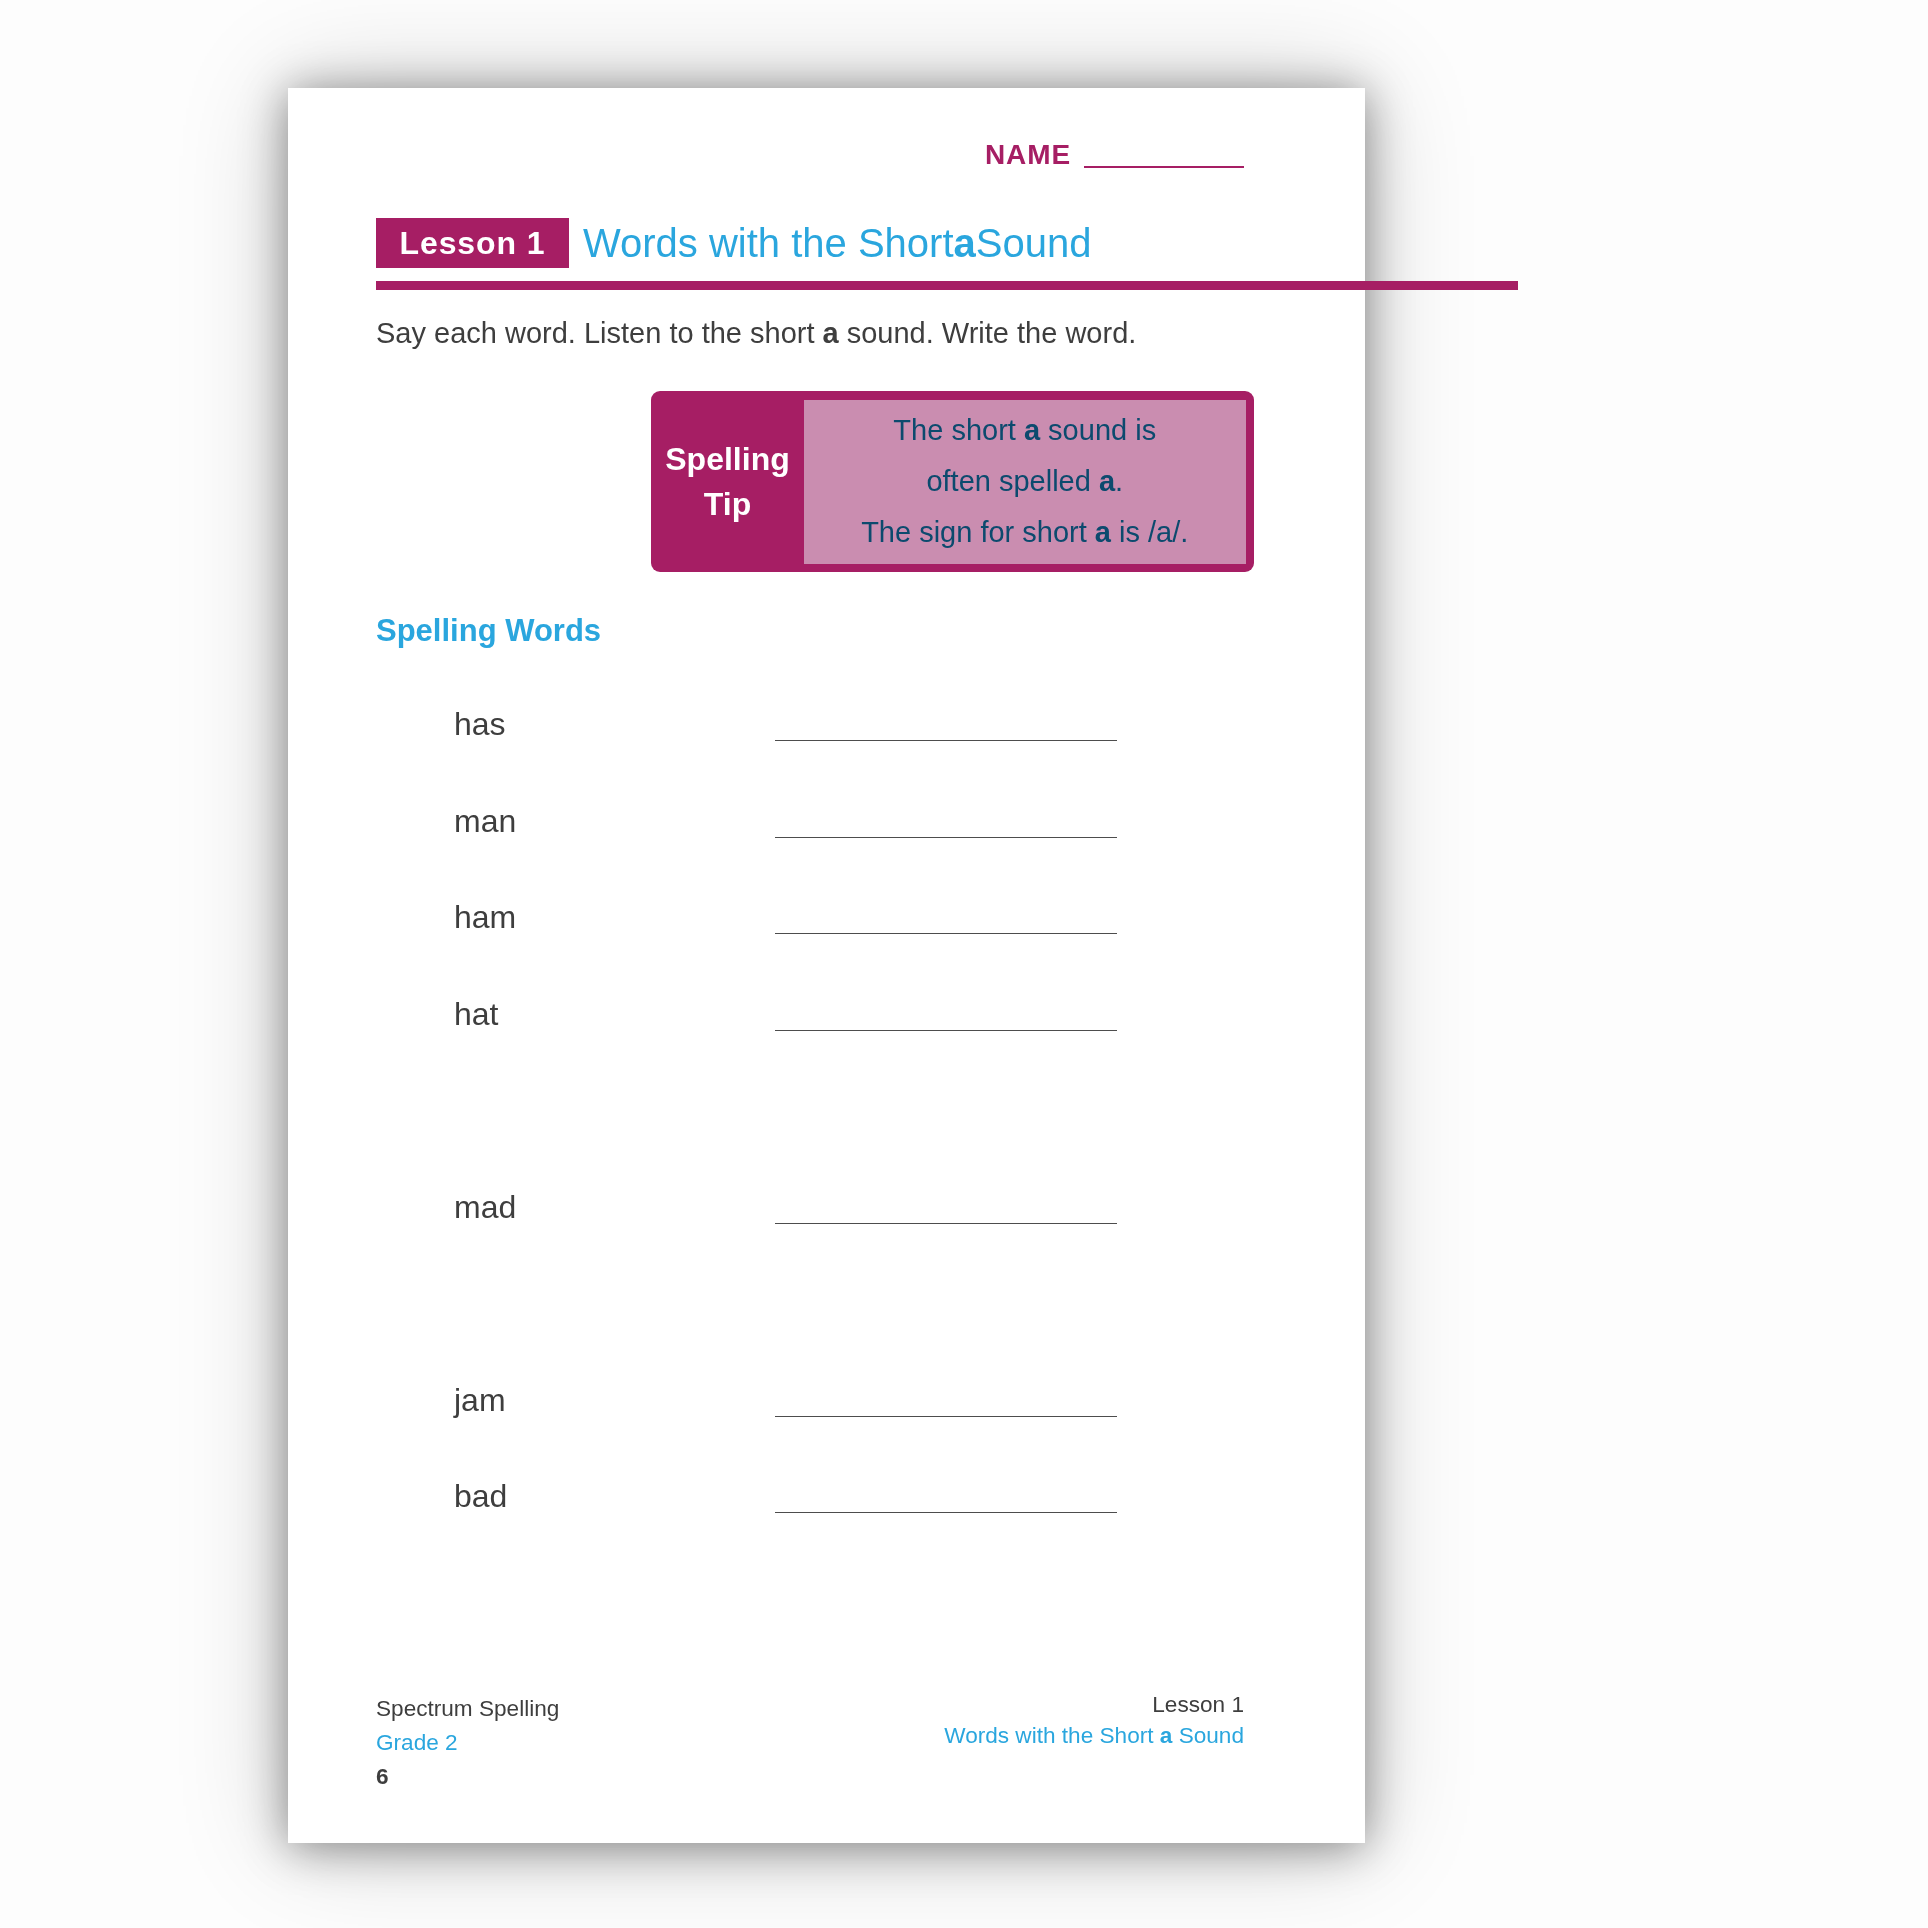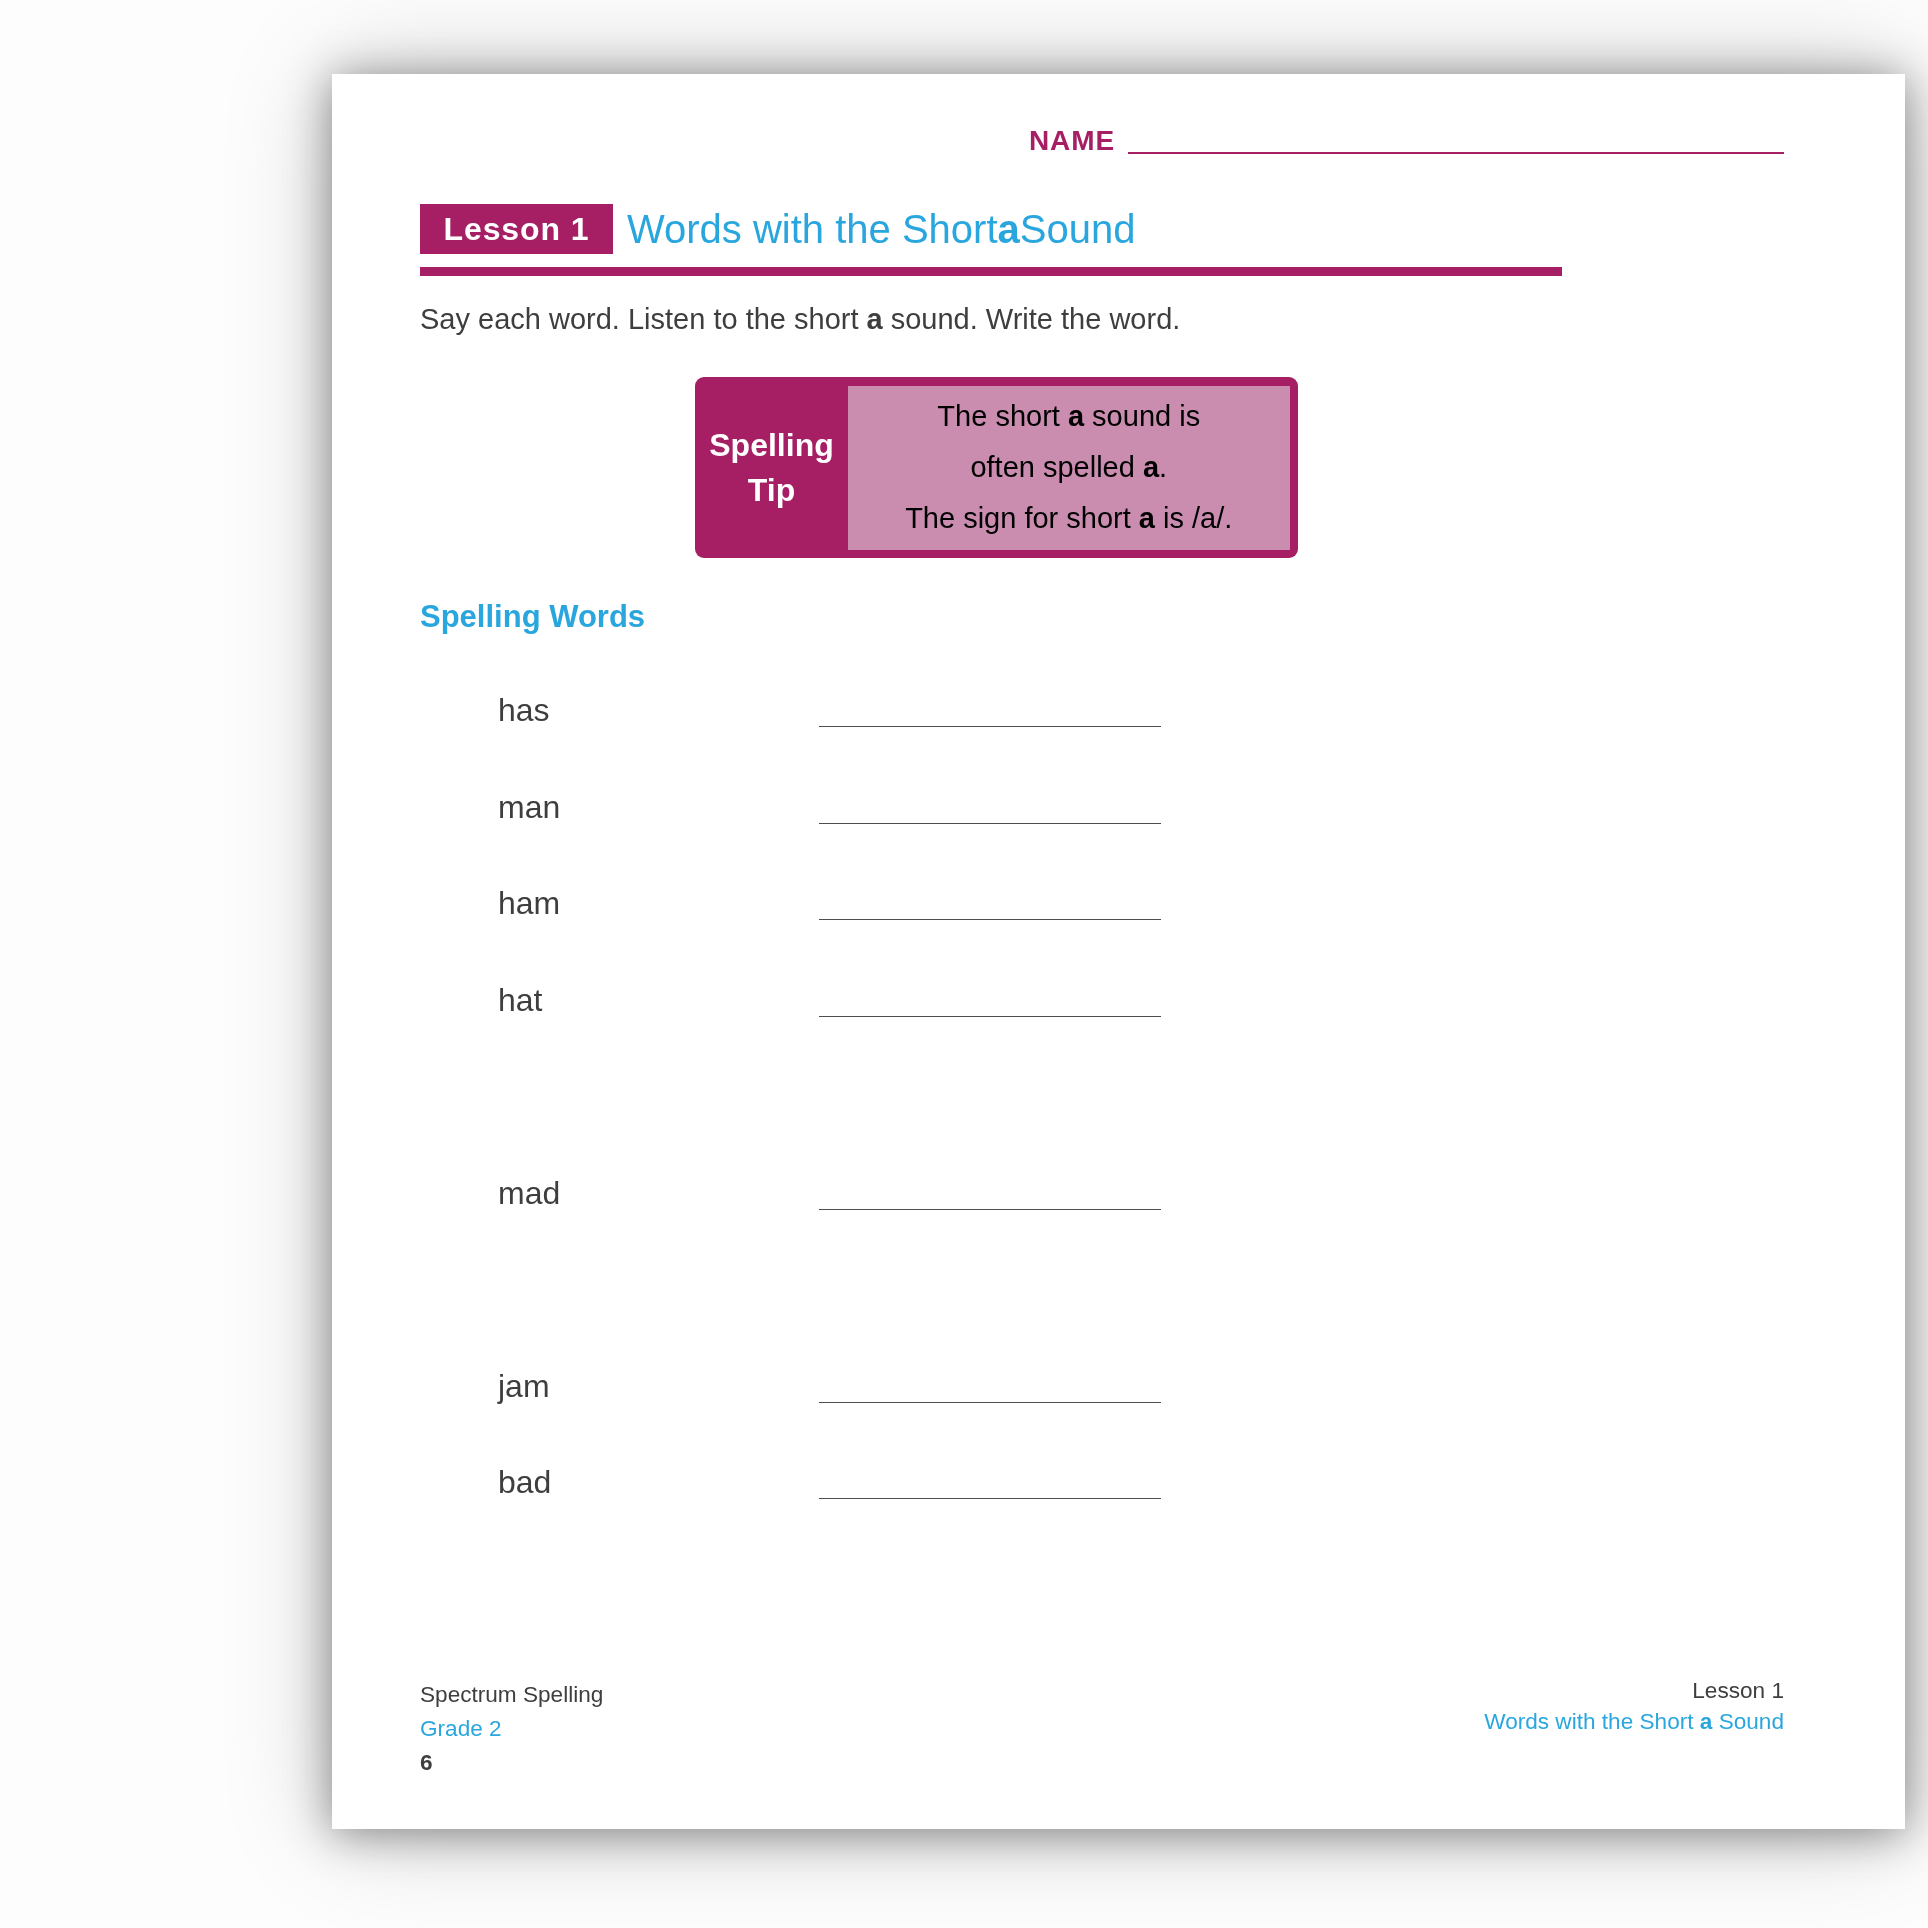--- a/index.html
+++ b/index.html
@@ -3,24 +3,23 @@
 <meta charset="utf-8">
 <style>
   html,body{margin:0;padding:0;}
   body{
     width:1928px;height:1928px;
     background:#fdfdfd;
     font-family:"Liberation Sans", sans-serif;
     overflow:hidden;position:relative;
   }
   .page{
-    position:absolute;left:288px;top:74px;width:1573px;height:1755px;
+    position:absolute;left:288px;top:88px;width:1077px;height:1755px;
     background:#ffffff;
     box-shadow:0 3.8px 42px rgba(0,0,0,.42), 0 0 104px rgba(0,0,0,.20);
-    margin-left:44px;
   }
   
   .name-row{position:absolute;left:697px;right:121px;top:51px;display:flex;align-items:flex-end;}
   .name-label{color:var(--magenta,#a61e64);font-weight:bold;font-size:28px;letter-spacing:0.9px;line-height:32px;}
   .name-line{flex:1;border-bottom:2.8px solid var(--magenta,#a61e64);margin-left:13px;margin-bottom:2.8px;}
   
   .lesson-badge{
     position:absolute;left:88px;top:130px;width:193px;height:50px;
     background:var(--magenta,#a61e64);color:#ffffff;font-weight:bold;font-size:32px;
     display:flex;align-items:center;justify-content:center;letter-spacing:0.9px;
@@ -37,21 +36,21 @@
   .tip-box{position:absolute;left:363px;top:303px;width:603px;height:181px;background:var(--magenta,#a61e64);border-radius:9px;}
   .tip-label{
     position:absolute;left:0;top:0;width:153px;height:100%;
     display:flex;flex-direction:column;align-items:center;justify-content:center;
     color:#ffffff;font-weight:bold;font-size:32px;line-height:45px;
   }
   .tip-inner{
     position:absolute;left:153px;top:8.5px;right:8.5px;bottom:8.5px;
     background:var(--pink,#ca8db0);
     display:flex;flex-direction:column;align-items:center;justify-content:center;
-    color:#000000;font-size:29px;line-height:51px;text-align:center;
+    color:#0c4a6e;font-size:29px;line-height:51px;text-align:center;
   }
   .tip-inner div{white-space:nowrap;}
   
   .sw-heading{position:absolute;left:88px;top:525px;color:var(--blue,#2aa6de);font-weight:bold;font-size:31px;}
   .word-row{position:absolute;left:166px;width:669px;height:45px;}
   .word{position:absolute;left:0;top:0;font-size:32px;color:var(--text,#3e3e3e);line-height:41px;}
   .write-line{position:absolute;left:321px;top:0;width:342px;height:36px;border-bottom:1.9px solid #4d4d4d;}
   
   .watermark{
     position:absolute;left:0;top:693px;width:100%;text-align:center;

